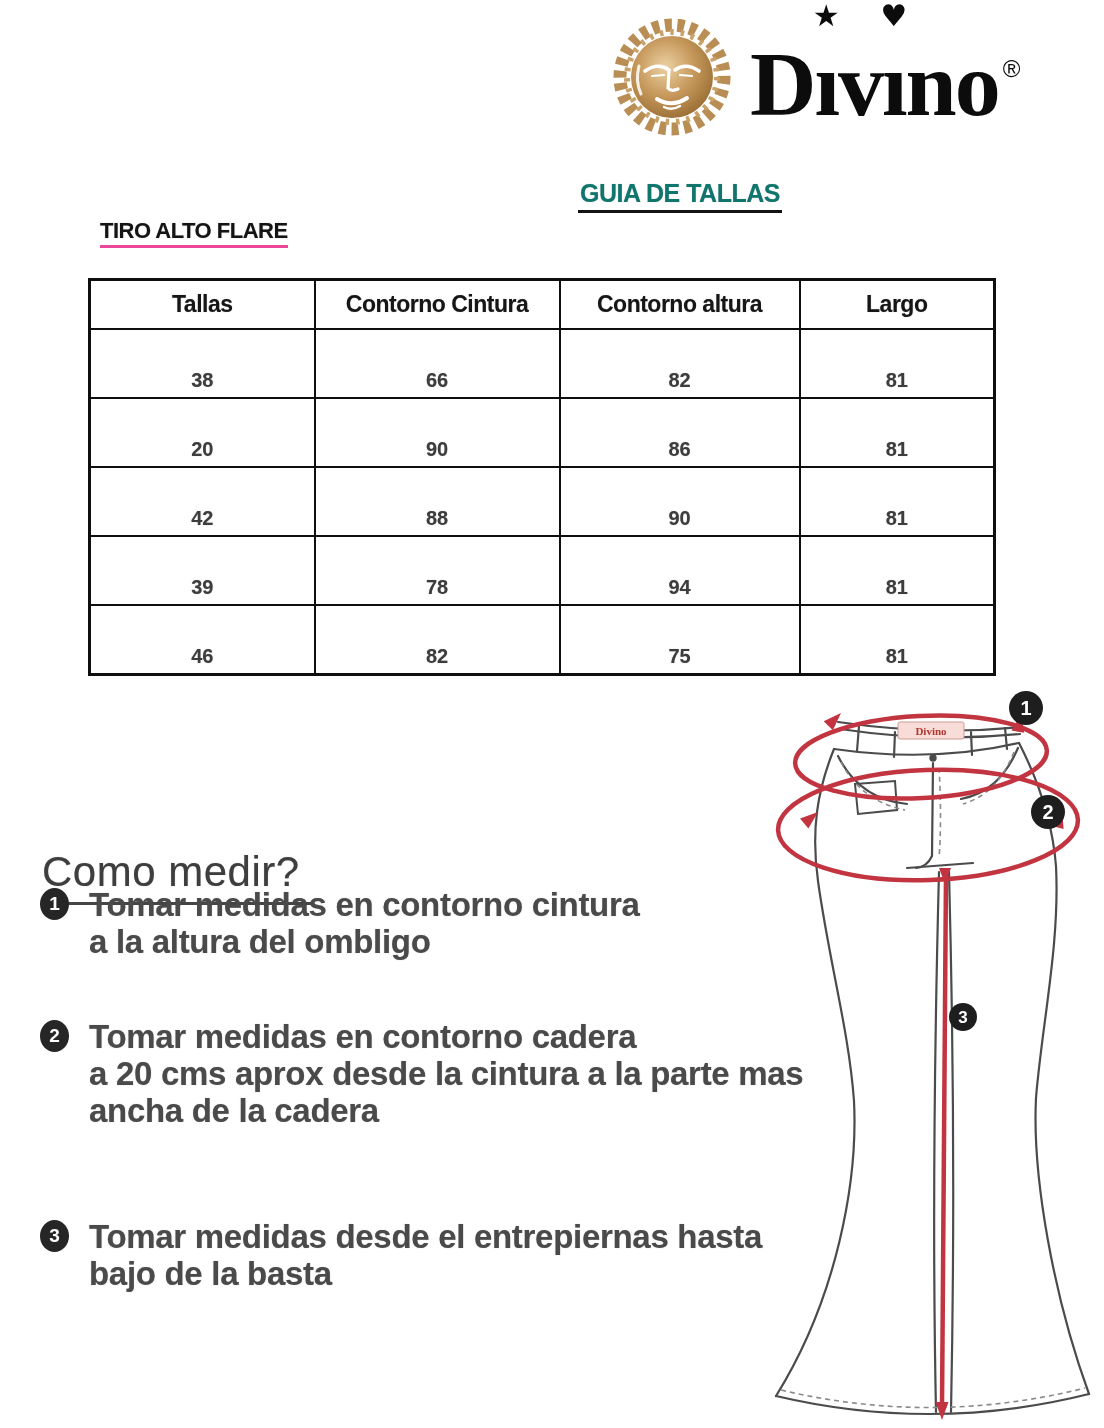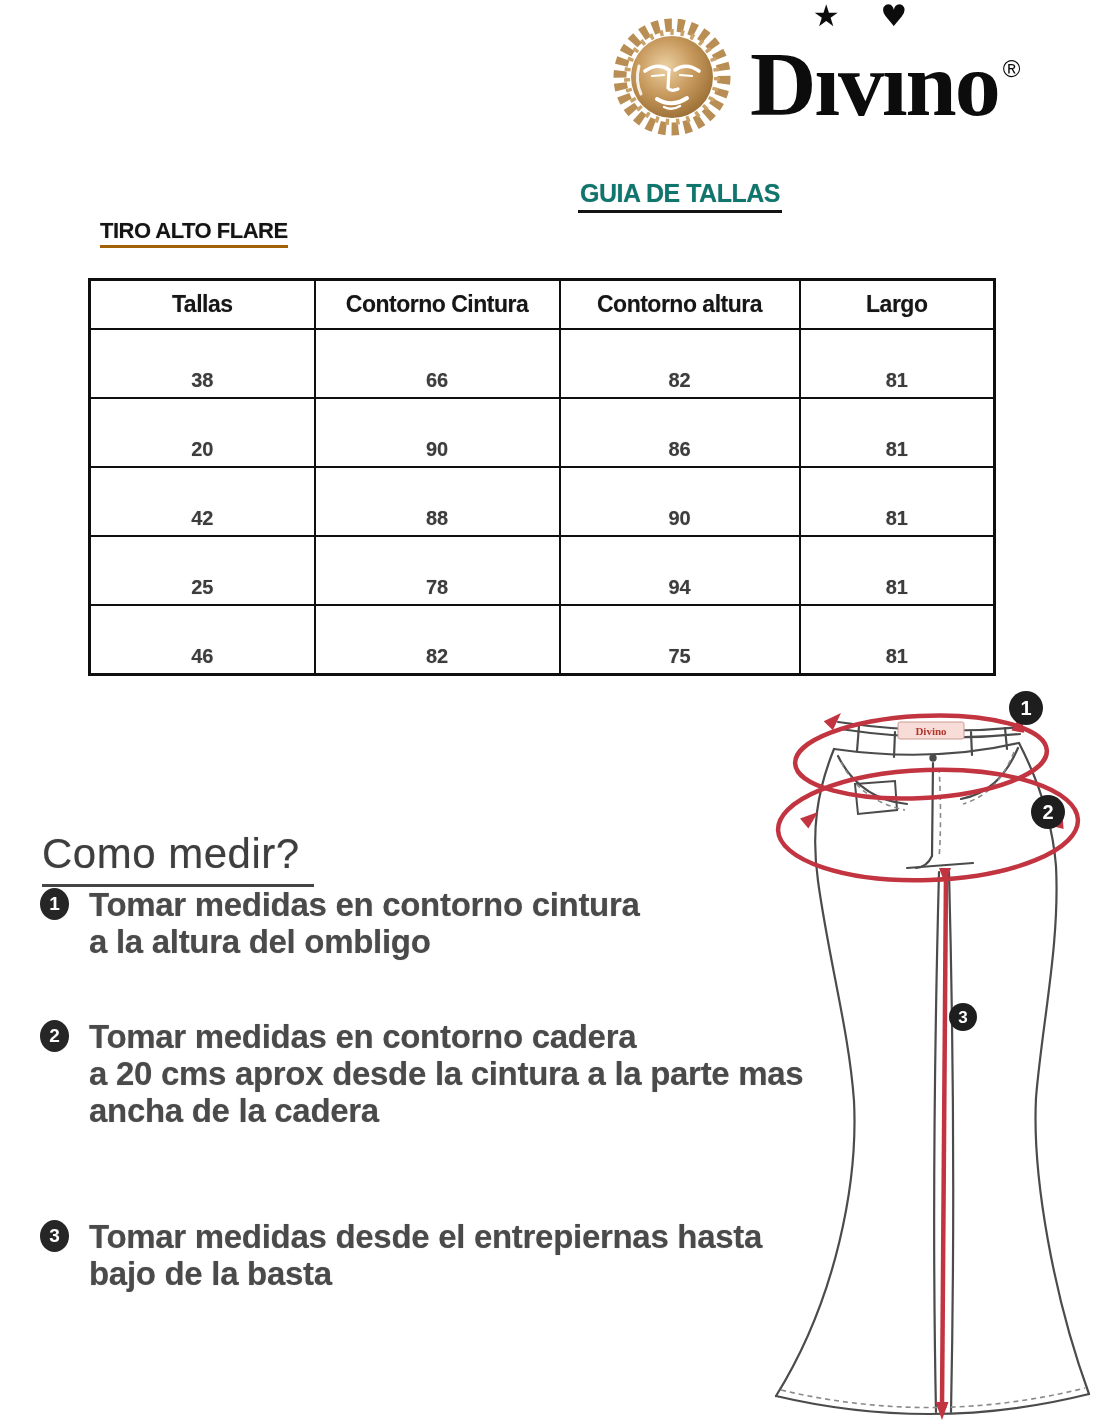--- a/index.html
+++ b/index.html
@@ -28,39 +28,39 @@
          font-family:"Liberation Sans",sans-serif; margin-left:4px; }
 
   
   .guide-title {
     position:absolute; left:578px; top:179px; font-size:25px; font-weight:bold;
     color:#0f766e; border-bottom:3px solid #141414; padding:0 2px 2px 2px;
     letter-spacing:-0.5px;
   }
   .product-title {
     position:absolute; left:100px; top:218px; font-size:22px; font-weight:bold;
-    color:#141414; border-bottom:3px solid #a16207; padding-bottom:1px;
+    color:#141414; border-bottom:3px solid #ec4899; padding-bottom:1px;
     letter-spacing:-0.5px;
   }
 
   
   table.size {
     position:absolute; left:88px; top:278px; width:905px;
     border-collapse:collapse; table-layout:fixed;
     border:3px solid #0f0f0f;
   }
   table.size th, table.size td { border:2px solid #0f0f0f; text-align:center; }
   table.size th { height:45px; font-size:23px; vertical-align:middle; color:#161616;
                   letter-spacing:-0.5px; }
   table.size td { height:61px; font-size:20px; font-weight:bold; vertical-align:bottom;
                   padding-bottom:5px; color:#3d3d3d; }
 
   
   .measure-title {
-    position:absolute; left:42px; top:830px; font-size:42px; color:#3e3e3e;
+    position:absolute; left:42px; top:848px; font-size:42px; color:#3e3e3e;
     border-bottom:3px solid #454545; padding:0 14px 6px 0; letter-spacing:0.5px;
   }
   .step { position:absolute; left:40px; display:flex; align-items:flex-start; }
   .step .badge {
     flex:0 0 auto; width:29px; height:32px; margin-top:2px; margin-right:20px;
     background:#262626; border-radius:50%; color:#fff; font-size:19px; font-weight:bold;
     display:flex; align-items:center; justify-content:center;
   }
   .step-text {
     font-size:33px; font-weight:bold; color:#4a4a4a; line-height:37px;
@@ -135,21 +135,21 @@
           <td>86</td>
           <td>81</td>
         </tr>
         <tr>
           <td>42</td>
           <td>88</td>
           <td>90</td>
           <td>81</td>
         </tr>
         <tr>
-          <td>25</td>
+          <td>39</td>
           <td>78</td>
           <td>94</td>
           <td>81</td>
         </tr>
         <tr>
           <td>46</td>
           <td>82</td>
           <td>75</td>
           <td>81</td>
         </tr>

